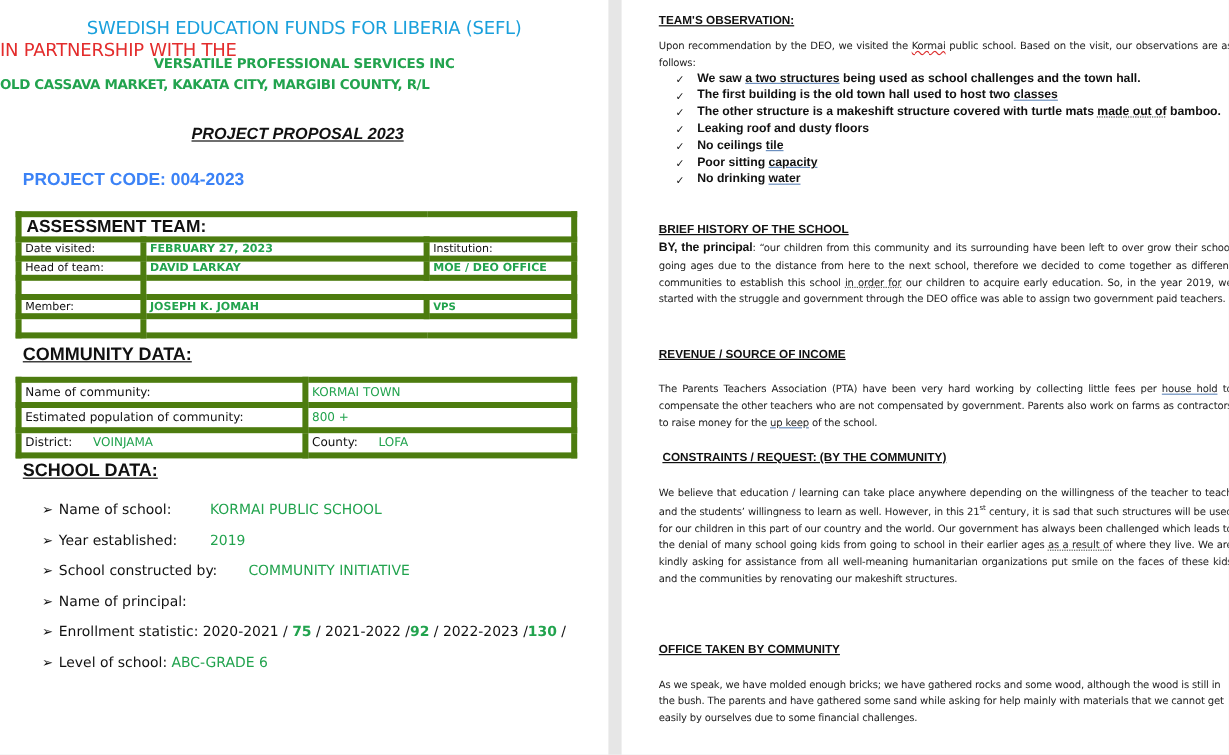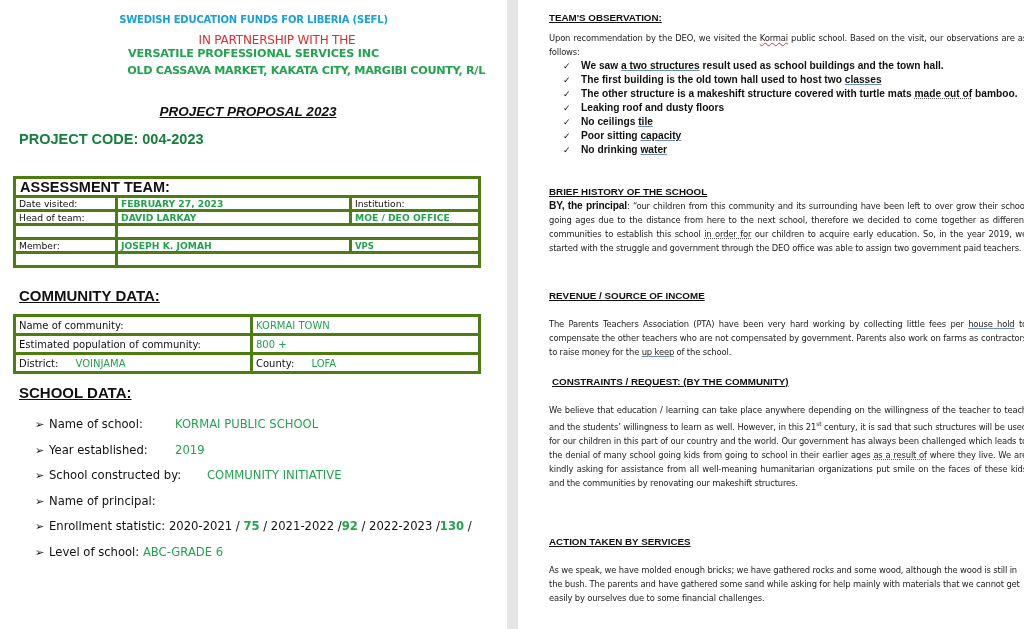--- a/index.html
+++ b/index.html
@@ -5,29 +5,29 @@
   html, body { margin:0; padding:0; }
   body {
     width:1024px; height:629px; overflow:hidden; position:relative;
     background:#e6e6e6;
     font-family:"Liberation Sans", sans-serif;
     color:#111;
   }
   .page { position:absolute; top:0; height:629px; background:#fff; overflow:hidden; }
   #page-left { left:0; width:507px; }
   #page-right { left:518px; width:600px; }
-  .hdr1 { position:absolute; left:0; width:507px; top:14px; font-family:"DejaVu Sans", sans-serif; font-weight:bold; font-size:10px; color:#1aa0dc; text-align:center; letter-spacing:-0.2px; }
-  .hdr2 { position:absolute; left:0; width:554px; top:33px; font-family:"DejaVu Sans", sans-serif; font-size:12px; color:#e32c2c; text-align:center; letter-spacing:-0.2px; }
+  .hdr1 { position:absolute; left:0; width:507px; top:14px; font-family:"DejaVu Sans", sans-serif; font-weight:normal; font-size:15px; color:#1aa0dc; text-align:center; letter-spacing:-0.2px; }
+  .hdr2 { position:absolute; left:0; width:554px; top:33px; font-family:"DejaVu Sans", sans-serif; font-size:15px; color:#e32c2c; letter-spacing:-0.2px; }
   .hdr3 { position:absolute; left:0; width:507px; top:47px; font-family:"DejaVu Sans", sans-serif; font-weight:bold; font-size:11.2px; color:#22a34e; text-align:center; letter-spacing:-0.2px; }
-  .hdr4 { position:absolute; left:0; width:485px; top:64px; font-family:"DejaVu Sans", sans-serif; font-weight:bold; font-size:11.2px; color:#22a34e; text-align:right; letter-spacing:-0.3px; }
+  .hdr4 { position:absolute; left:0; width:485px; top:64px; font-family:"DejaVu Sans", sans-serif; font-weight:bold; font-size:11.2px; color:#22a34e; text-align:left; letter-spacing:-0.3px; }
   .proposal { position:absolute; left:0; width:496px; top:104px; text-align:center; font-style:italic; font-weight:bold; font-size:13.5px; text-decoration:underline; color:#111; }
-  .code { position:absolute; left:19px; top:131px; font-weight:bold; font-size:14.5px; color:#15803d;text-align:right; }
+  .code { position:absolute; left:19px; top:142px; font-weight:bold; font-size:14.5px; color:#3b82f6;text-align:right; }
 
   table { border-collapse:collapse; position:absolute; }
-  td { border:3px solid #4d7c0f; padding:0 3px; vertical-align:middle;margin-top:44px; }
+  td { border:5px solid #4d7c0f; padding:0 3px; vertical-align:middle;margin-top:44px; }
 
   #assess-table { left:13px; top:176px; width:468px; }
   #assess-table td { height:11px; font-size:9.2px; font-family:"DejaVu Sans", sans-serif; }
   #assess-table .title-cell { font-family:"Liberation Sans", sans-serif; font-weight:bold; font-size:14.5px; height:16px; padding:0 4px; }
   .green-b { color:#22a34e; font-weight:bold; font-family:"Liberation Sans", sans-serif; font-size:10.5px; }
   .green { color:#22a34e; }
 
   .section-h { position:absolute; font-weight:bold; font-size:15px; text-decoration:underline; }
   #comm-h { left:19px; top:287px; }
   #school-h { left:19px; top:384px;text-align:right; }
@@ -152,21 +152,21 @@
   </ul>
 </div>
 
 <div class="page" id="page-right">
   <div class="r-h" style="top:12px">TEAM'S OBSERVATION:</div>
   <div class="r-p" style="top:31px">
     <span>Upon recommendation by the DEO, we visited the </span><span class="red-wavy">Kormai</span><span> public school. Based on the visit, our observations are as follows:</span>
   </div>
 
   <ul class="obs-list">
-    <li><span class="chk">✓</span><span>We saw </span><span class="wavy">a two structures</span><span> result used as school buildings and the town hall.</span></li>
+    <li><span class="chk">✓</span><span>We saw </span><span class="wavy">a two structures</span><span> being used as school challenges and the town hall.</span></li>
     <li><span class="chk">✓</span><span>The first building is the old town hall used to host two </span><span class="wavy">classes</span></li>
     <li><span class="chk">✓</span><span>The other structure is a makeshift structure covered with turtle mats </span><span class="dotted">made out of</span><span> bamboo.</span></li>
     <li><span class="chk">✓</span><span> Leaking roof and dusty floors</span></li>
     <li><span class="chk">✓</span><span>No ceilings </span><span class="wavy">tile</span></li>
     <li><span class="chk">✓</span><span>Poor sitting </span><span class="wavy">capacity</span></li>
     <li><span class="chk">✓</span><span>No drinking </span><span class="wavy">water</span></li>
   </ul>
 
   <div class="r-h" style="top:186px">BRIEF HISTORY OF THE SCHOOL</div>
   <div class="r-p" style="top:199px">
@@ -176,15 +176,15 @@
   <div class="r-h" style="top:290px">REVENUE / SOURCE OF INCOME</div>
   <div class="r-p" style="top:317px">
     <span>The Parents Teachers Association (PTA) have been very hard working by collecting little fees per </span><span class="wavy">house hold</span><span> to compensate the other teachers who are not compensated by government. Parents also work on farms as contractors to raise money for the </span><span class="wavy">up keep</span><span> of the school.</span>
   </div>
 
   <div class="r-h" style="top:376px;left:34px">CONSTRAINTS / REQUEST: (BY THE COMMUNITY)</div>
   <div class="r-p" style="top:403px">
     <span>We believe that education / learning can take place anywhere depending on the willingness of the teacher to teach and the students’ willingness to learn as well. However, in this 21</span><sup style="font-size:6px">st</sup><span> century, it is sad that such structures will be used for our children in this part of our country and the world. Our government has always been challenged which leads to the denial of many school going kids from going to school in their earlier ages </span><span class="dotted">as a result of</span><span> where they live. We are kindly asking for assistance from all well-meaning humanitarian organizations put smile on the faces of these kids and the communities by renovating our makeshift structures.</span>
   </div>
 
-  <div class="r-h" style="top:536px">ACTION TAKEN BY SERVICES</div>
+  <div class="r-h" style="top:536px">OFFICE TAKEN BY COMMUNITY</div>
   <div class="r-p" style="top:563px;text-align:left">As we speak, we have molded enough bricks; we have gathered rocks and some wood, although the wood is still in the bush. The parents and have gathered some sand while asking for help mainly with materials that we cannot get easily by ourselves due to some financial challenges.</div>
 </div>
 
 </body></html>

